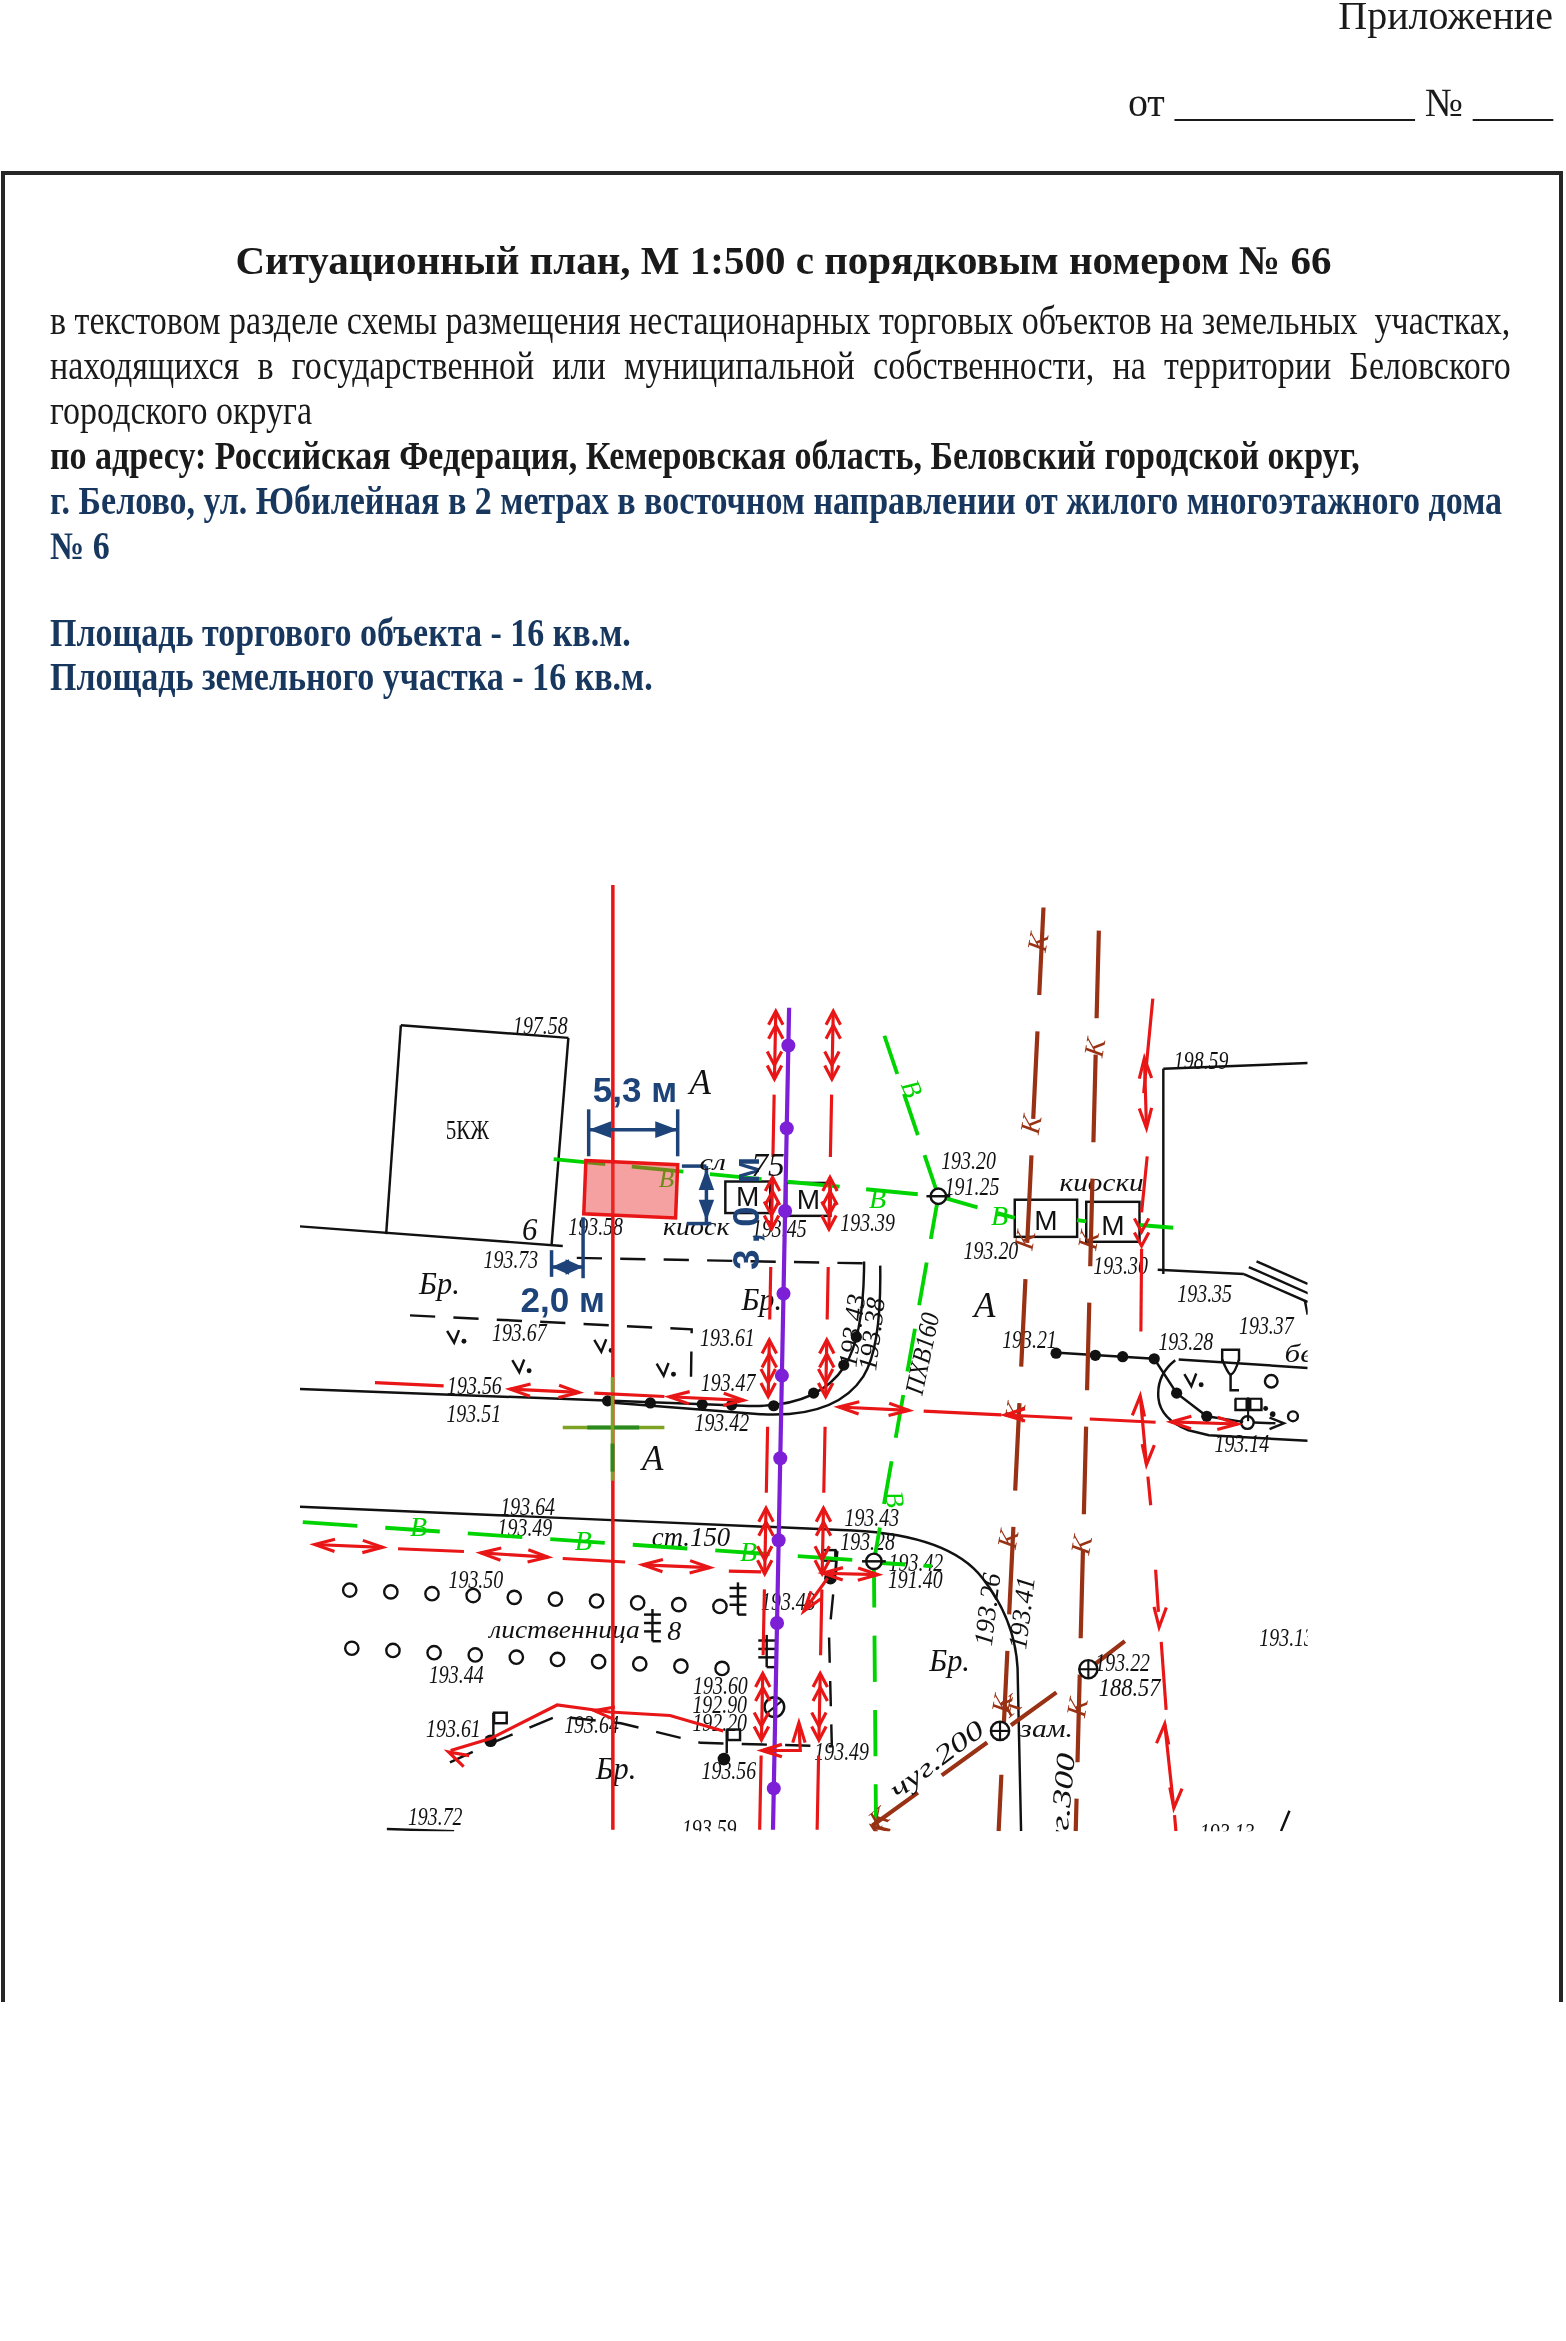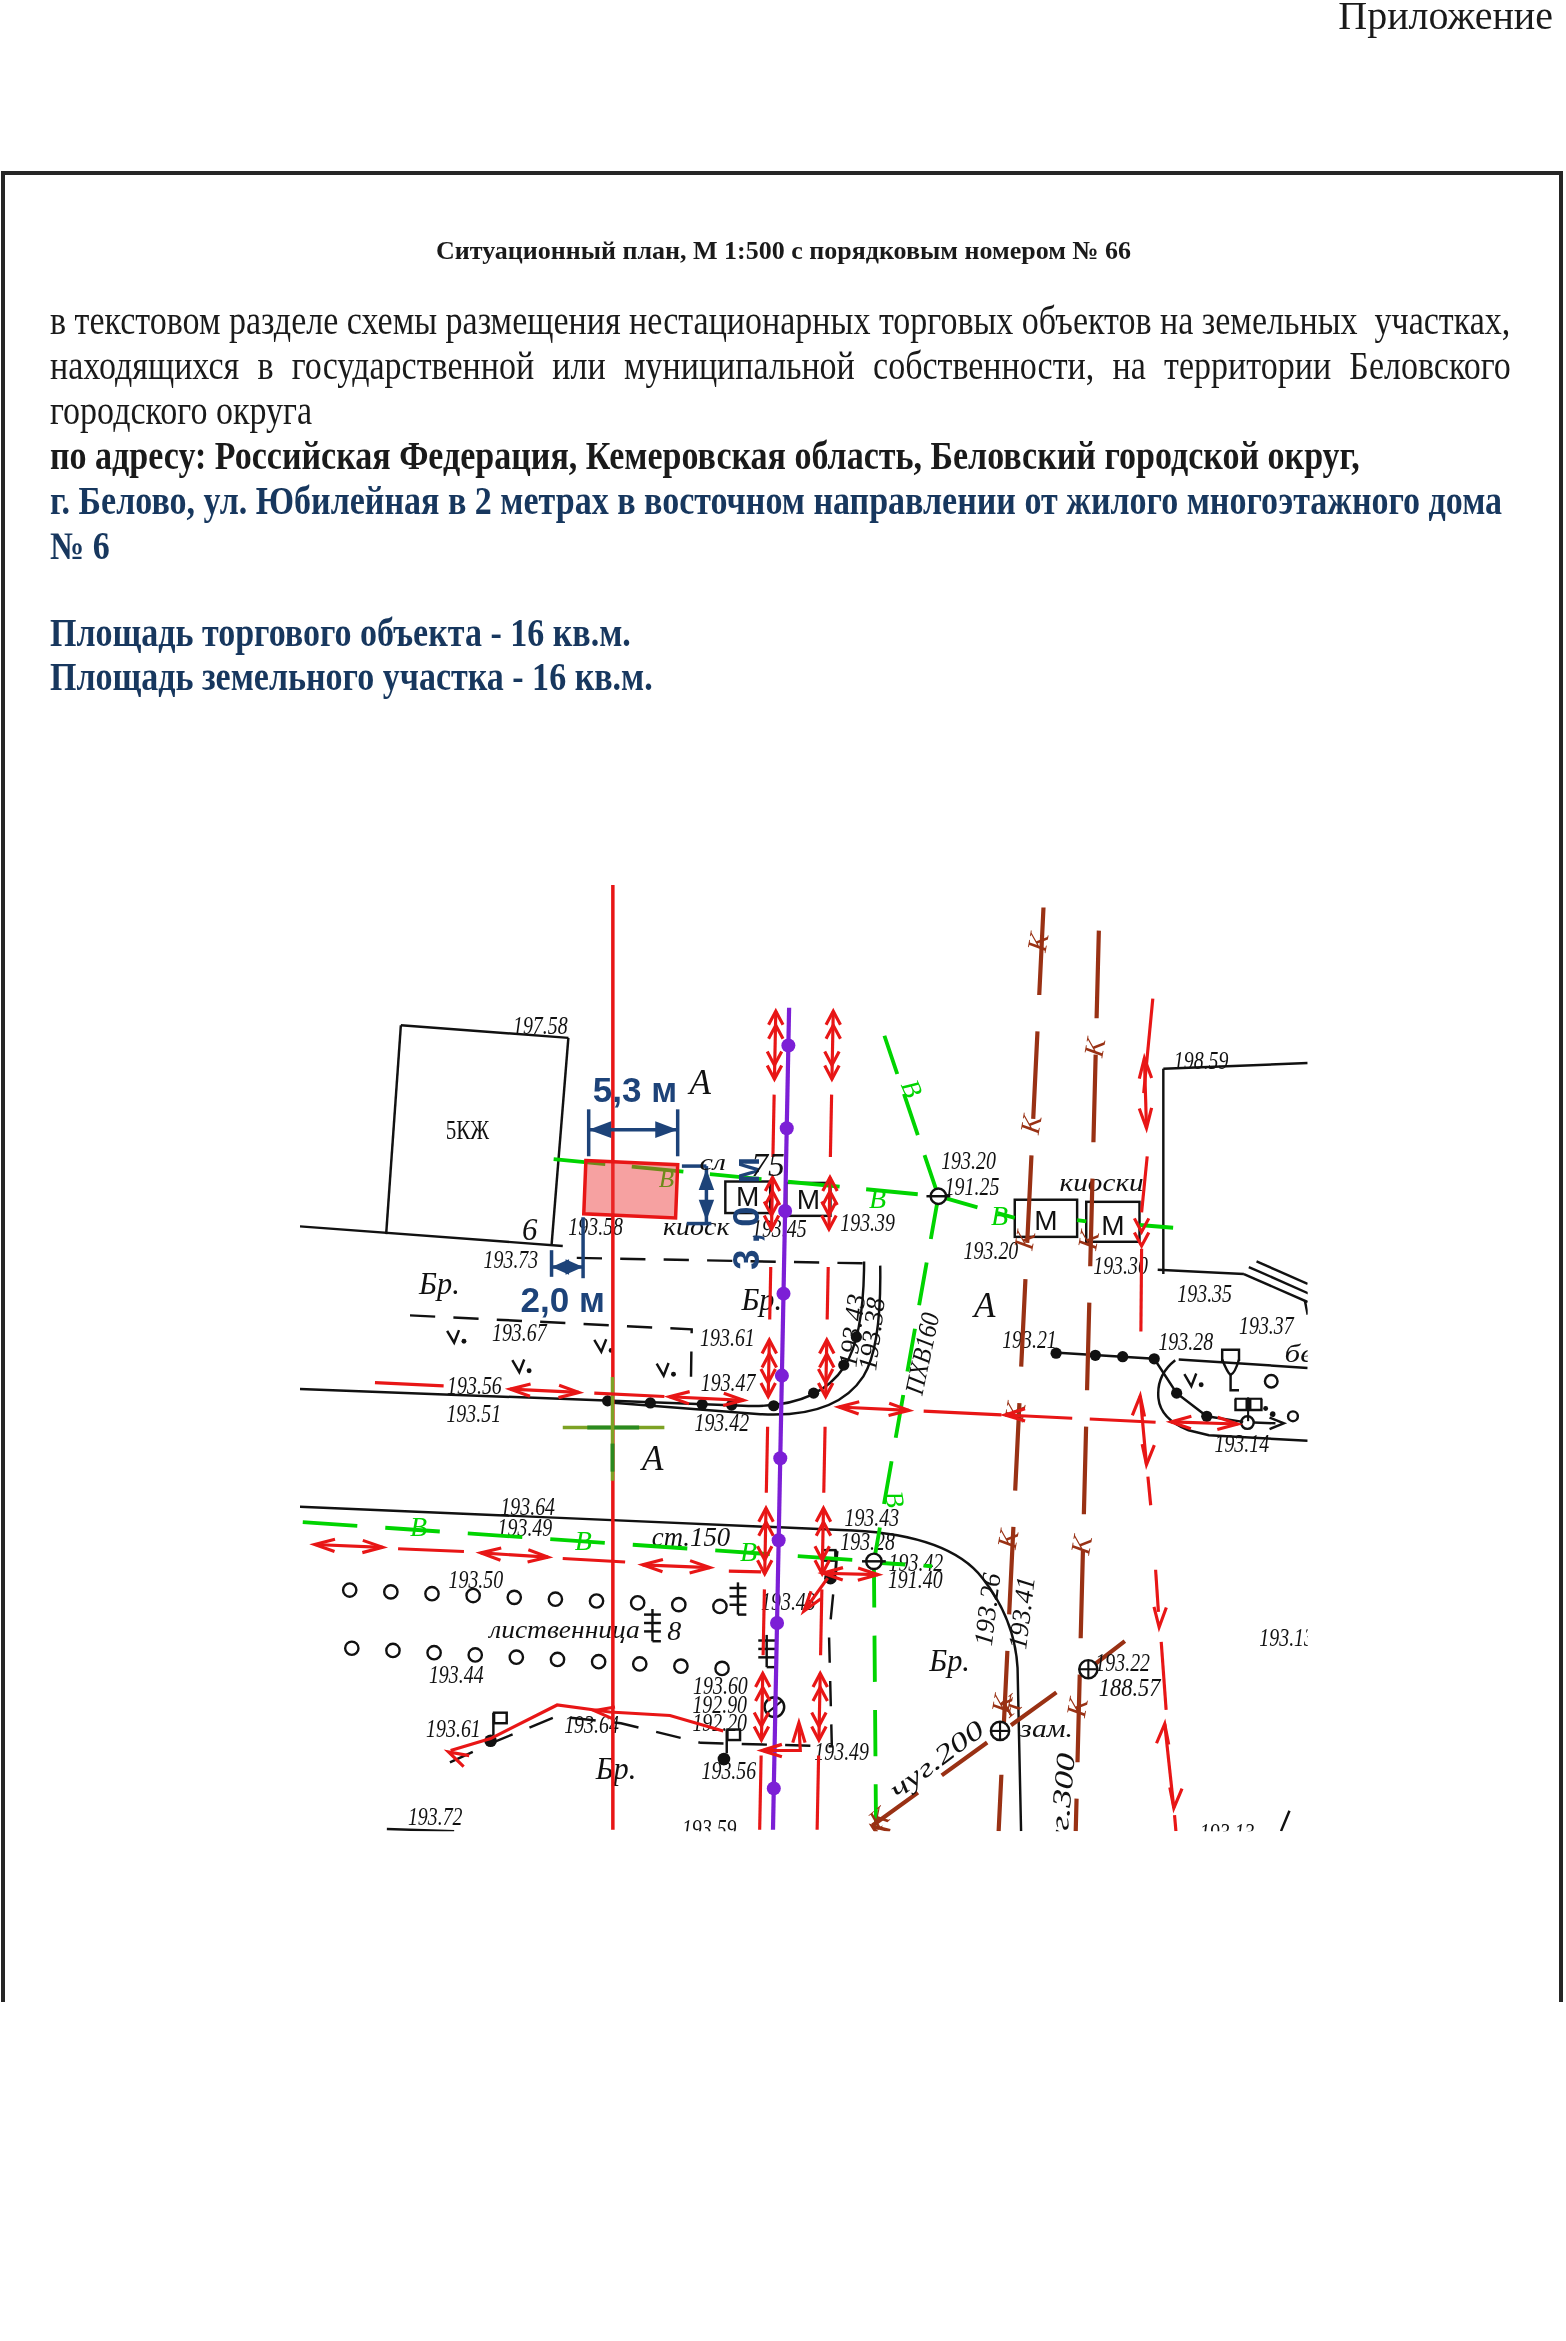--- a/index.html
+++ b/index.html
@@ -6,22 +6,23 @@
   font-family:"Liberation Serif",serif;color:#1a1a1a;}
 .hl{position:absolute;right:14px;text-align:right;font-size:40px;white-space:nowrap;}
 #box{position:absolute;left:0.7px;top:171px;width:1562px;height:2170px;border:4.2px solid #262626;box-sizing:border-box;}
 .t{position:absolute;left:50px;width:1752px;font-size:39px;line-height:50px;white-space:pre;transform:scaleX(0.872);transform-origin:0 0;}
 .b{font-weight:bold;}
 .blue{color:#17375e;}
 </style></head>
 <body>
 <div id="page">
   <div class="hl" style="top:-8.4px;">Приложение</div>
+  <div class="hl" style="top:79px;">от ____________ № ____</div>
   <div id="box"></div>
-  <div style="position:absolute;left:0;top:236px;width:1567px;text-align:center;font-size:26px;font-weight:bold;">Ситуационный план, М 1:500 с порядковым номером № 66</div>
+  <div style="position:absolute;left:0;top:236px;width:1567px;text-align:center;font-size:41px;font-weight:bold;">Ситуационный план, М 1:500 с порядковым номером № 66</div>
   <div class="t" style="top:296px;">в текстовом разделе схемы размещения нестационарных торговых объектов на земельных  участках,</div>
   <div class="t" style="top:341px;word-spacing:11.2px;">находящихся в государственной или муниципальной собственности, на территории Беловского</div>
   <div class="t" style="top:386px;">городского округа</div>
   <div class="t b" style="top:431px;">по адресу: Российская Федерация, Кемеровская область, Беловский городской округ,</div>
   <div class="t b blue" style="top:476px;">г. Белово, ул. Юбилейная в 2 метрах в восточном направлении от жилого многоэтажного дома</div>
   <div class="t b blue" style="top:521px;">№ 6</div>
   <div class="t b blue" style="top:608px;">Площадь торгового объекта - 16 кв.м.</div>
   <div class="t b blue" style="top:652px;">Площадь земельного участка - 16 кв.м.</div>
   <svg width="1567" height="2342" viewBox="0 0 2236 3342" style="position:absolute;left:0;top:0;">
     <defs>

